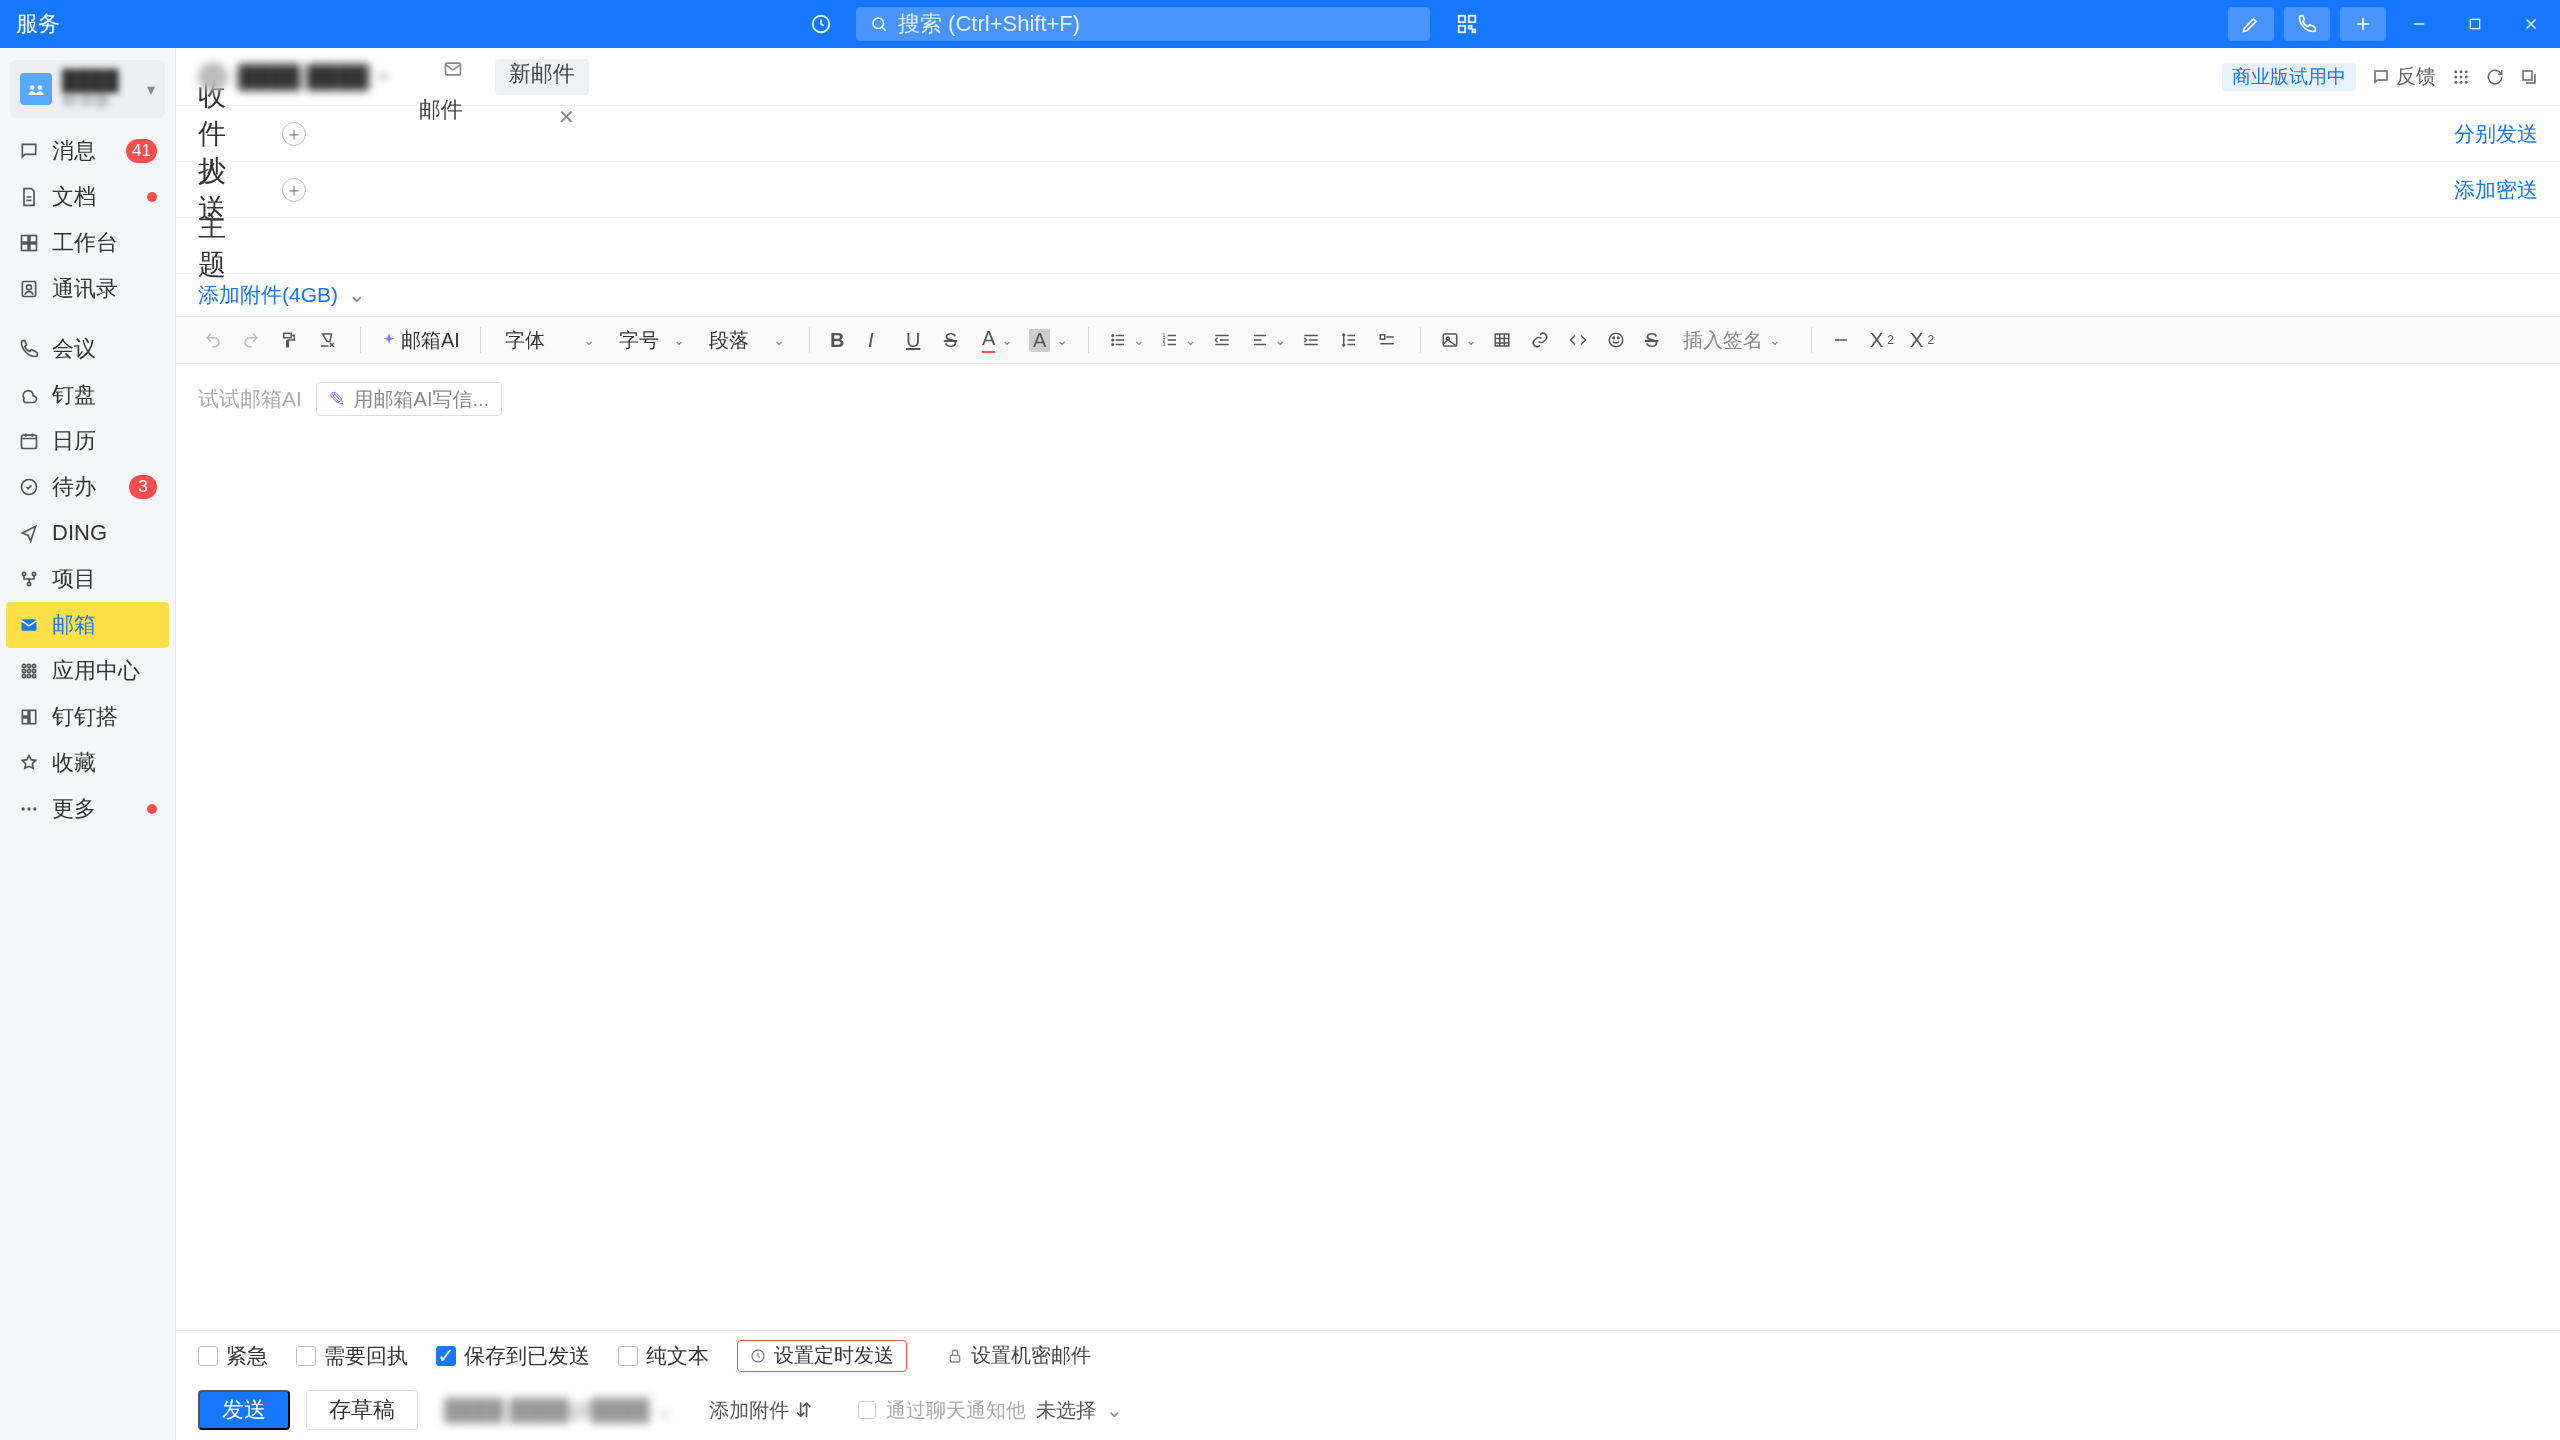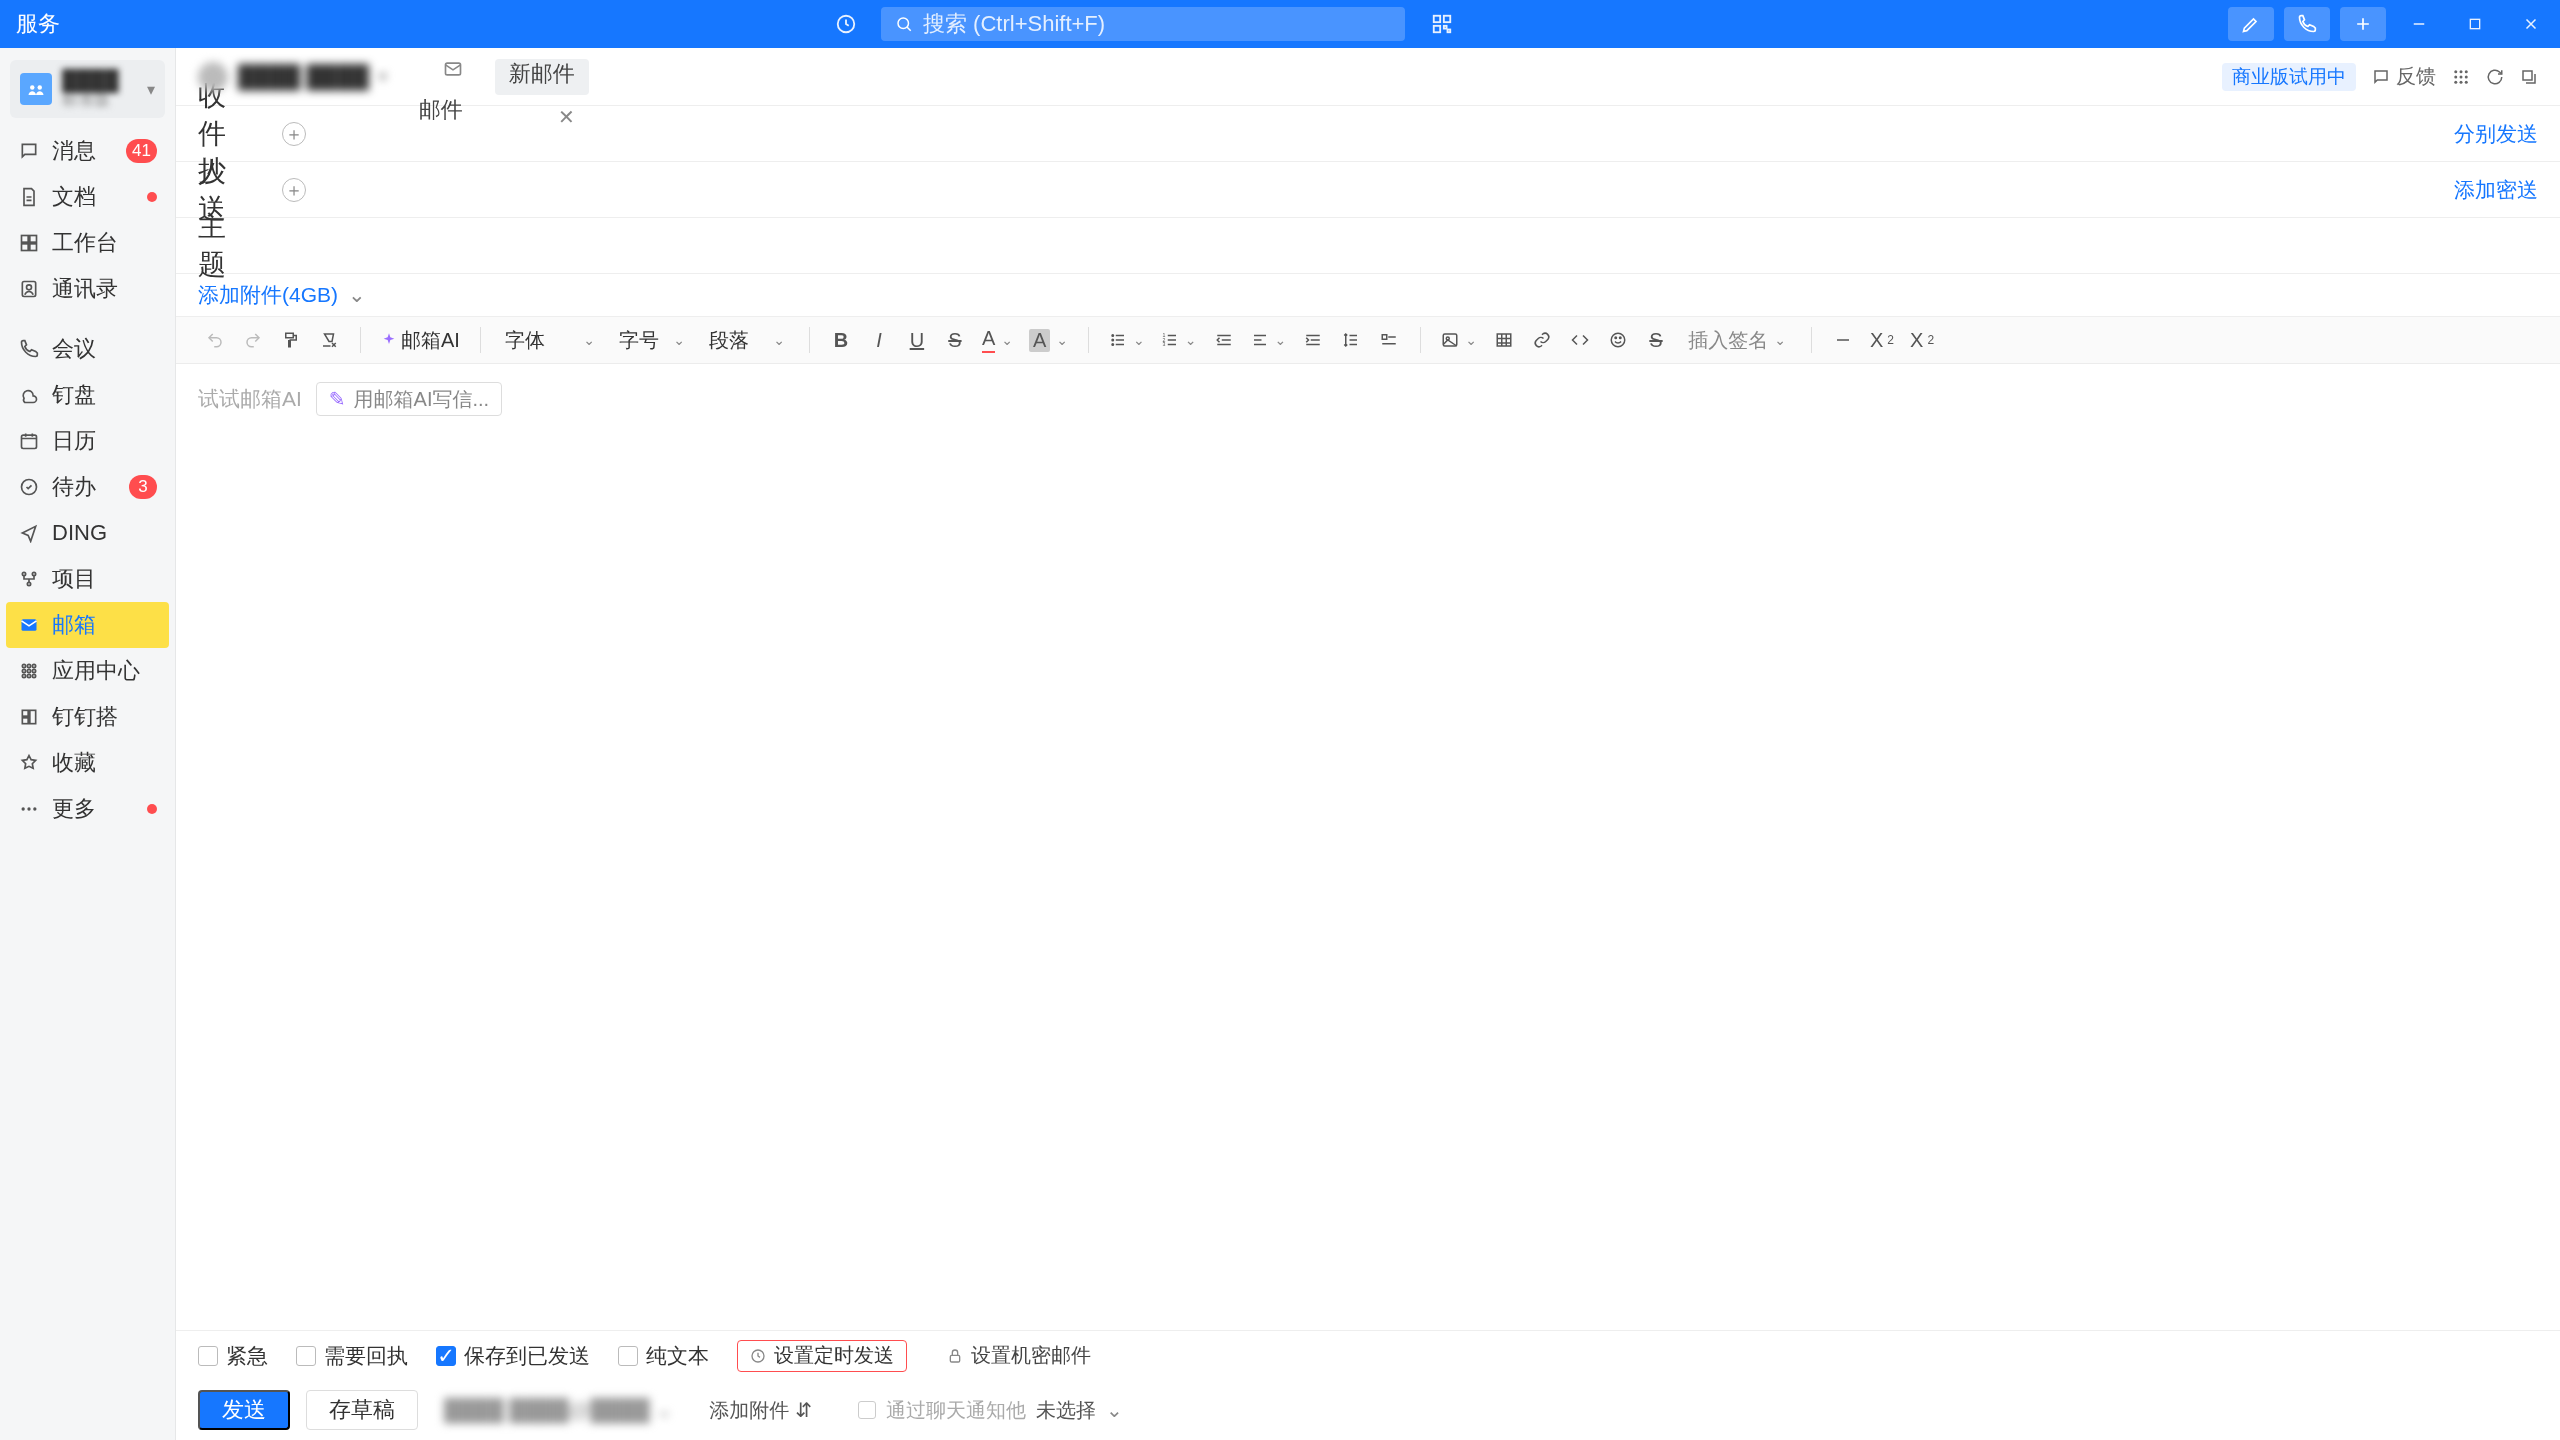--- a/index.html
+++ b/index.html
@@ -2,21 +2,21 @@
 <html><head>
 <meta charset="utf-8">
 <style>
 * { margin: 0; padding: 0; box-sizing: border-box; font-family: -apple-system, BlinkMacSystemFont, "Segoe UI", "PingFang SC", "Microsoft YaHei", sans-serif; }
 html, body { width: 2560px; height: 1440px; overflow: hidden; background: #fff; }
 
 
 .titlebar { height: 48px; background: #1677ff; display: flex; align-items: center; padding: 0 6px; gap: 12px; color: #fff; }
 .titlebar .app-name { font-size: 22px; margin-left: 10px; margin-right: auto; }
 .titlebar .history-icon { margin-right: 12px; opacity: .9; }
-.searchbox { width: 524px; height: 34px; background: rgba(255,255,255,.22); border-radius: 4px; display: flex; align-items: center; padding: 0 14px; gap: 10px; color: #fff; }
+.searchbox { width: 574px; height: 34px; background: rgba(255,255,255,.22); border-radius: 4px; display: flex; align-items: center; padding: 0 14px; gap: 10px; color: #fff; }
 .searchbox input { flex: 1; background: transparent; border: 0; outline: 0; color: #fff; font-size: 22px; }
 .searchbox input::placeholder { color: rgba(255,255,255,.85); }
 .titlebar .qr-icon { margin-left: 14px; margin-right: auto; opacity: .9; }
 .titlebar .right-btns { display: flex; gap: 10px; align-items: center; }
 .tb-btn { width: 46px; height: 34px; border-radius: 4px; background: rgba(255,255,255,.22); display: flex; align-items: center; justify-content: center; }
 .tb-plain { width: 46px; height: 34px; display: flex; align-items: center; justify-content: center; opacity: .9; }
 
 
 .layout { display: flex; height: calc(1440px - 48px); }
 
@@ -61,21 +61,21 @@
 .field-row .link-right { margin-left:auto; color:#1677ff; font-size:21px; }
 .field-row.subject .field-input { flex:1; border:0; outline:0; font-size:22px; }
 
 
 .attach-row { height:42px; display:flex; align-items:center; padding: 0 22px; gap:10px; font-size:21px; color:#1677ff; }
 .attach-row .caret-down { color:#888; }
 
 
 .editor-tb { height:48px; display:flex; align-items:center; padding: 0 22px; gap:4px; border-top:1px solid #eee; border-bottom:1px solid #ececec; background:#fafafa; }
 .editor-tb .sep { width:1px; height:26px; background:#ddd; margin:0 10px; }
-.tbtn { min-width:34px; height:34px; padding:0 6px; display:flex; align-items:center; justify-content:center; color:#555; font-size:20px; border-radius:4px; gap:4px; }
+.tbtn { min-width:34px; height:34px; padding:0 6px; display:flex; align-items:center; justify-content:flex-start; color:#555; font-size:20px; border-radius:4px; gap:4px; }
 .tbtn.disabled { color:#bbb; }
 .tbtn .caret-sm { font-size:14px; color:#888; margin-left:2px; }
 .tbtn.sel { min-width: 110px; justify-content:flex-start; padding:0 10px; font-size:20px; color:#333; }
 .tbtn.sel .caret-sm { margin-left:auto; }
 .tbtn .underline-bar { border-bottom:2px solid #ff4d4f; padding-bottom:1px; }
 .tbtn.wide-sel { min-width: 120px; color:#888; }
 
 
 .editor-body { flex:1; padding: 18px 22px; overflow:auto; }
 .ai-hint { display:flex; align-items:center; gap:14px; color:#aaa; font-size:21px; }

